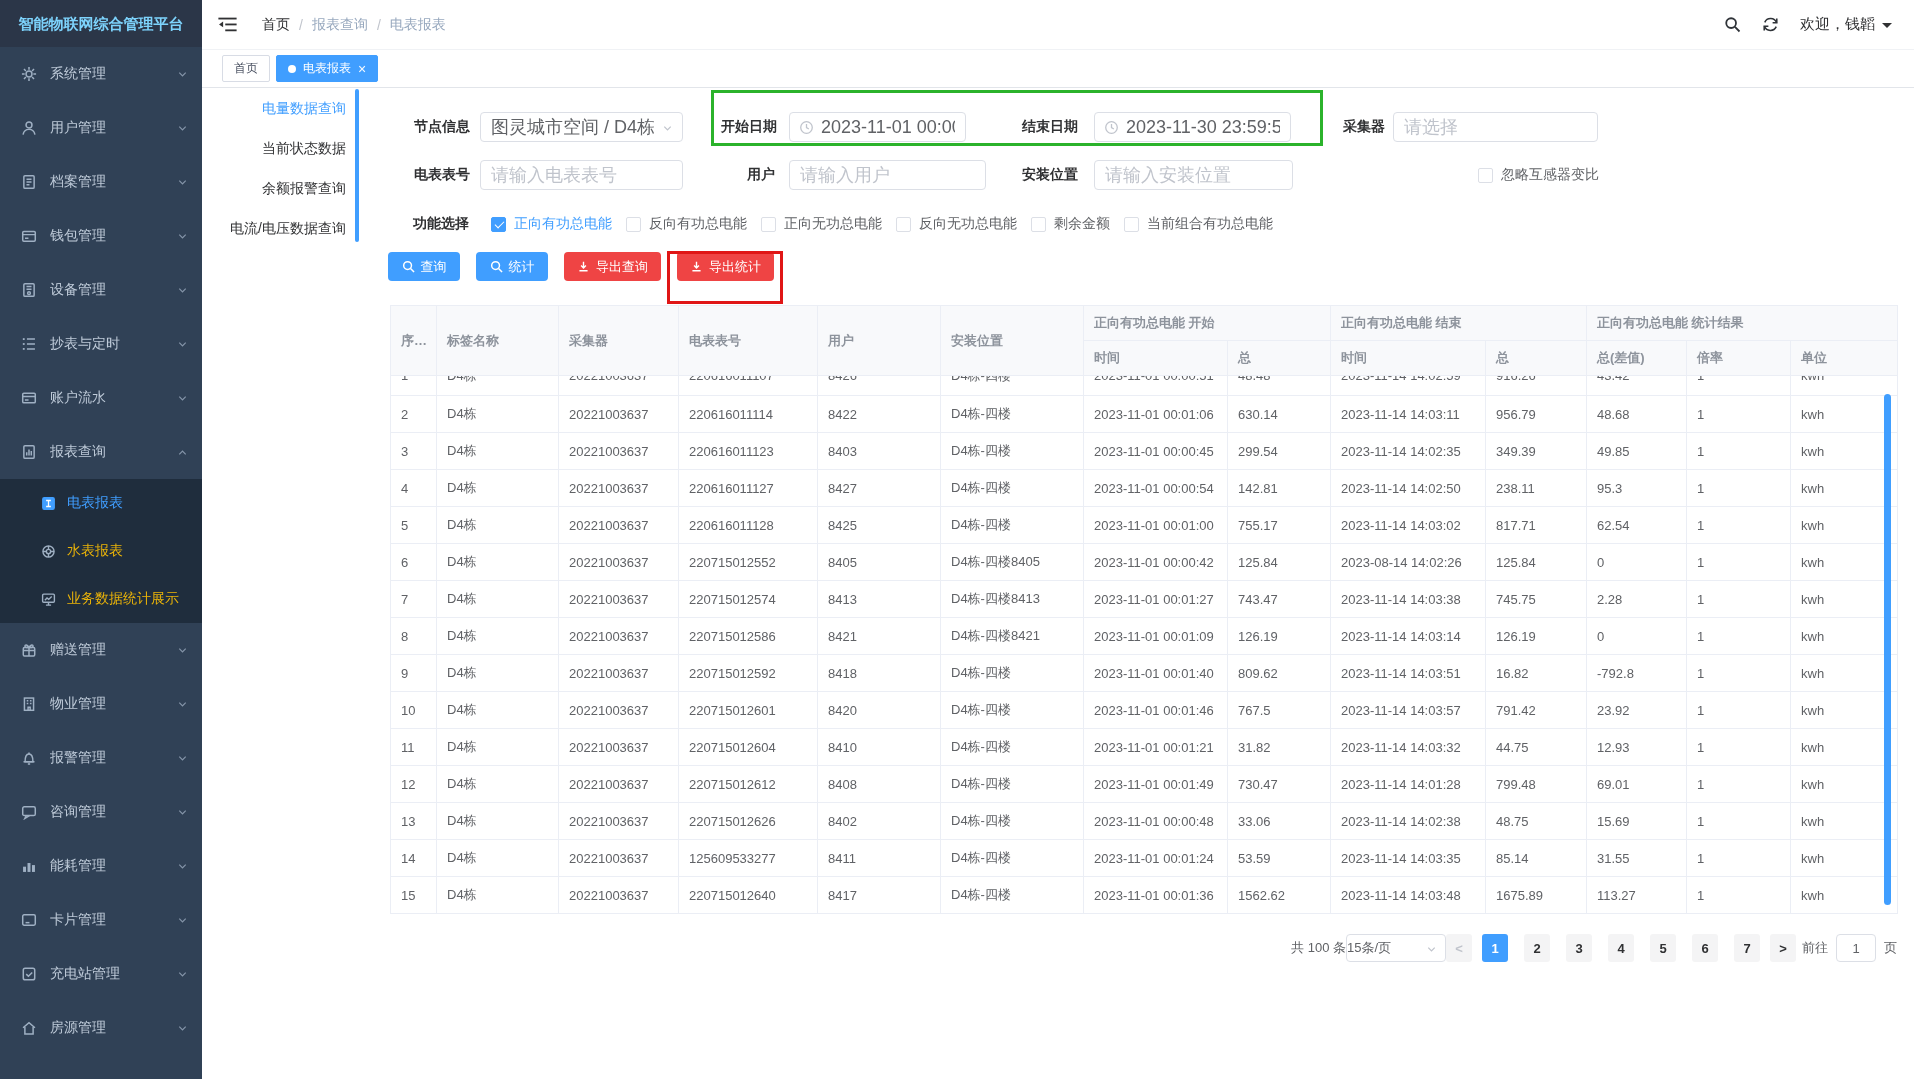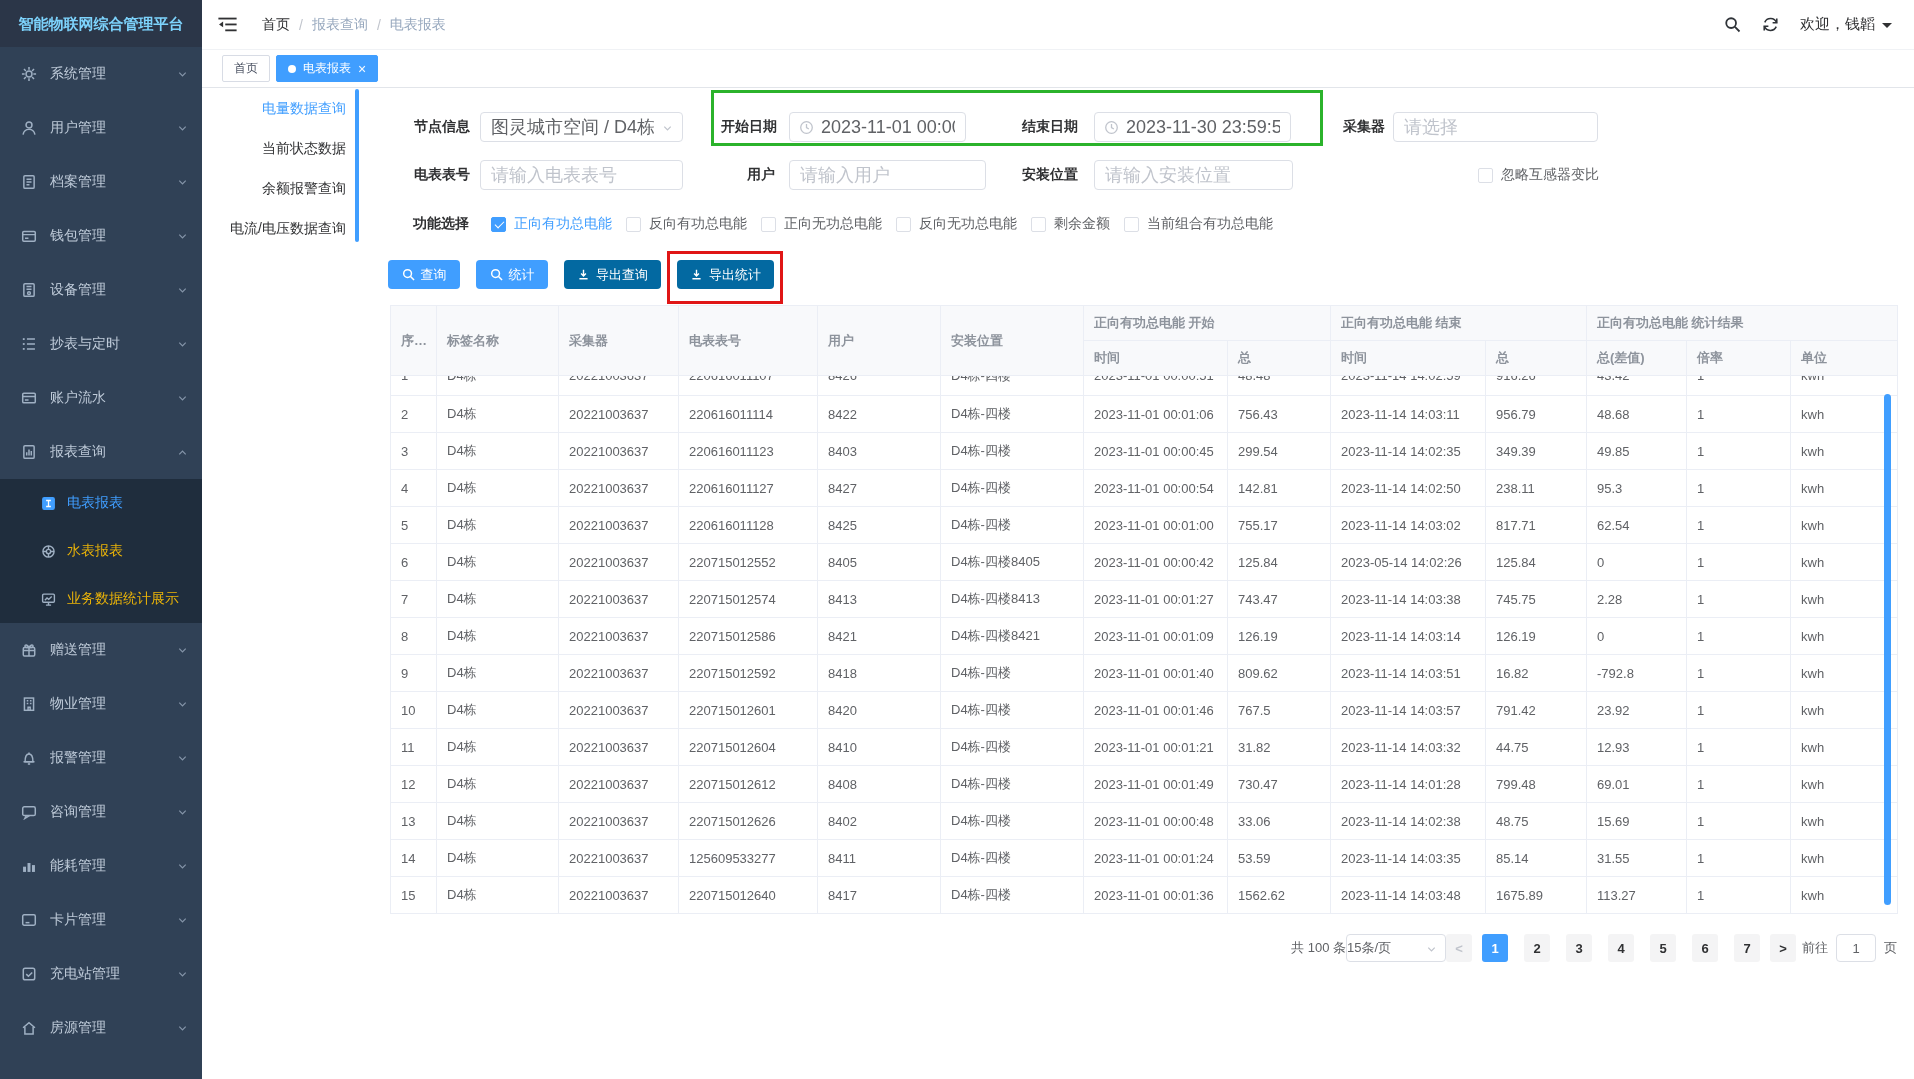--- a/index.html
+++ b/index.html
@@ -83,25 +83,25 @@
     border:solid #fff;border-width:0 1.5px 1.5px 0;transform:rotate(45deg);}
   .checkbox.checked .ctxt{color:#409eff;}
 
   
   .green-box{position:absolute;left:509px;top:2px;width:612px;height:56px;border:3px solid #2bb32b;
     z-index:4;pointer-events:none;}
   .red-box{position:absolute;left:465px;top:163px;width:116px;height:53px;border:3px solid #e01616;
     z-index:4;pointer-events:none;}
 
   
-  .btns{position:absolute;left:186px;top:172px;display:flex;gap:16px;}
+  .btns{position:absolute;left:186px;top:164px;display:flex;gap:16px;}
   .btn{height:29px;border-radius:4px;display:inline-flex;align-items:center;justify-content:center;
     gap:6px;font-size:13px;color:#fff;border:none;cursor:pointer;font-family:inherit;}
   .btn.primary{background:#409eff;width:72px;}
-  .btn.warning{background:#0369a1;width:97px;}
+  .btn.warning{background:#ef4444;width:97px;}
   .bicon{width:13px;height:13px;color:#fff;flex:none;}
 
   
   .tablewrap{position:absolute;left:188px;top:217px;width:1507px;}
   table{border-collapse:collapse;table-layout:fixed;width:1507px;font-size:13px;}
   th,td{border:1px solid #ebeef5;overflow:hidden;white-space:nowrap;text-overflow:ellipsis;}
   thead th{height:35px;background:#f8f9fb;color:#8d939c;font-weight:bold;text-align:left;padding:0 10px;}
   tbody td{height:37px;color:#606266;padding:0 10px;background:#fff;}
   tr.clipped td{height:19px;}
   .clipwrap{height:19px;overflow:hidden;}
@@ -691,21 +691,21 @@
               </td>
             </tr>
             <tr>
               <td>2</td>
               <td>D4栋</td>
               <td>20221003637</td>
               <td>220616011114</td>
               <td>8422</td>
               <td>D4栋-四楼</td>
               <td>2023-11-01 00:01:06</td>
-              <td>756.43</td>
+              <td>630.14</td>
               <td>2023-11-14 14:03:11</td>
               <td>956.79</td>
               <td>48.68</td>
               <td>1</td>
               <td>kwh</td>
             </tr>
             <tr>
               <td>3</td>
               <td>D4栋</td>
               <td>20221003637</td>
@@ -752,21 +752,21 @@
             </tr>
             <tr>
               <td>6</td>
               <td>D4栋</td>
               <td>20221003637</td>
               <td>220715012552</td>
               <td>8405</td>
               <td>D4栋-四楼8405</td>
               <td>2023-11-01 00:00:42</td>
               <td>125.84</td>
-              <td>2023-05-14 14:02:26</td>
+              <td>2023-08-14 14:02:26</td>
               <td>125.84</td>
               <td>0</td>
               <td>1</td>
               <td>kwh</td>
             </tr>
             <tr>
               <td>7</td>
               <td>D4栋</td>
               <td>20221003637</td>
               <td>220715012574</td>

